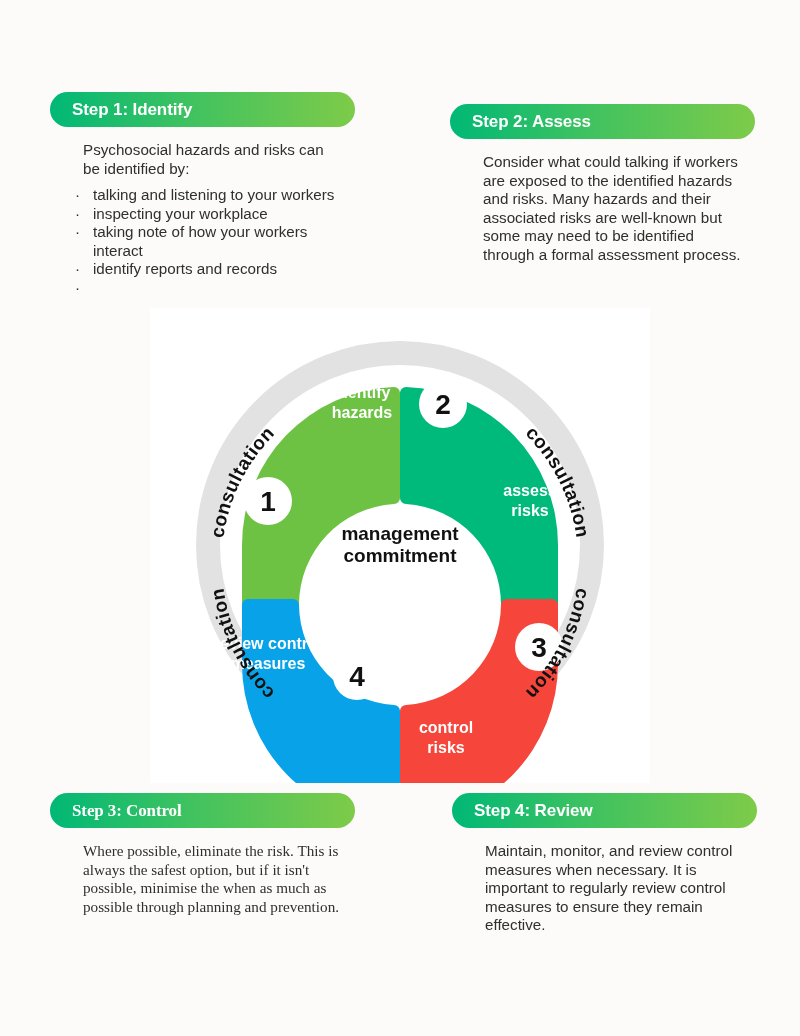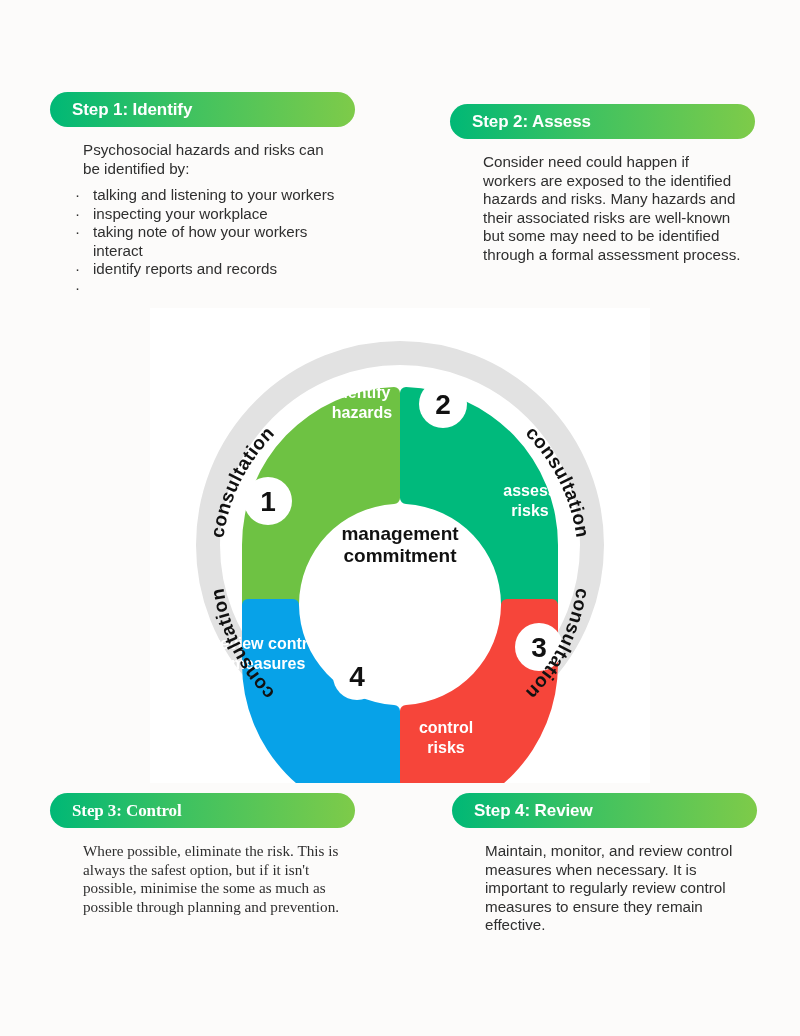--- a/index.html
+++ b/index.html
@@ -128,30 +128,30 @@
       <li><span class="bullet-dot">·</span></li>
     </ul>
   </div>
 </div>
 
 <div class="step-card" id="card-step2">
   <div class="step-header">
     <span class="step-header-label">Step 2: Assess</span>
   </div>
   <div class="step-body">
-    <p>Consider need could happen if workers are exposed to the identified hazards and risks. Many hazards and their associated risks are well-known but some may need to be identified through a formal assessment process.</p>
+    <p>Consider what could talking if workers are exposed to the identified hazards and risks. Many hazards and their associated risks are well-known but some may need to be identified through a formal assessment process.</p>
   </div>
 </div>
 
 <div class="step-card" id="card-step3">
   <div class="step-header">
     <span class="step-header-label">Step 3: Control</span>
   </div>
   <div class="step-body">
-    <p>Where possible, eliminate the risk. This is always the safest option, but if it isn't possible, minimise the some as much as possible through planning and prevention.</p>
+    <p>Where possible, eliminate the risk. This is always the safest option, but if it isn't possible, minimise the when as much as possible through planning and prevention.</p>
   </div>
 </div>
 
 <div class="step-card" id="card-step4">
   <div class="step-header">
     <span class="step-header-label">Step 4: Review</span>
   </div>
   <div class="step-body">
     <p>Maintain, monitor, and review control measures when necessary. It is important to regularly review control measures to ensure they remain effective.</p>
   </div>

